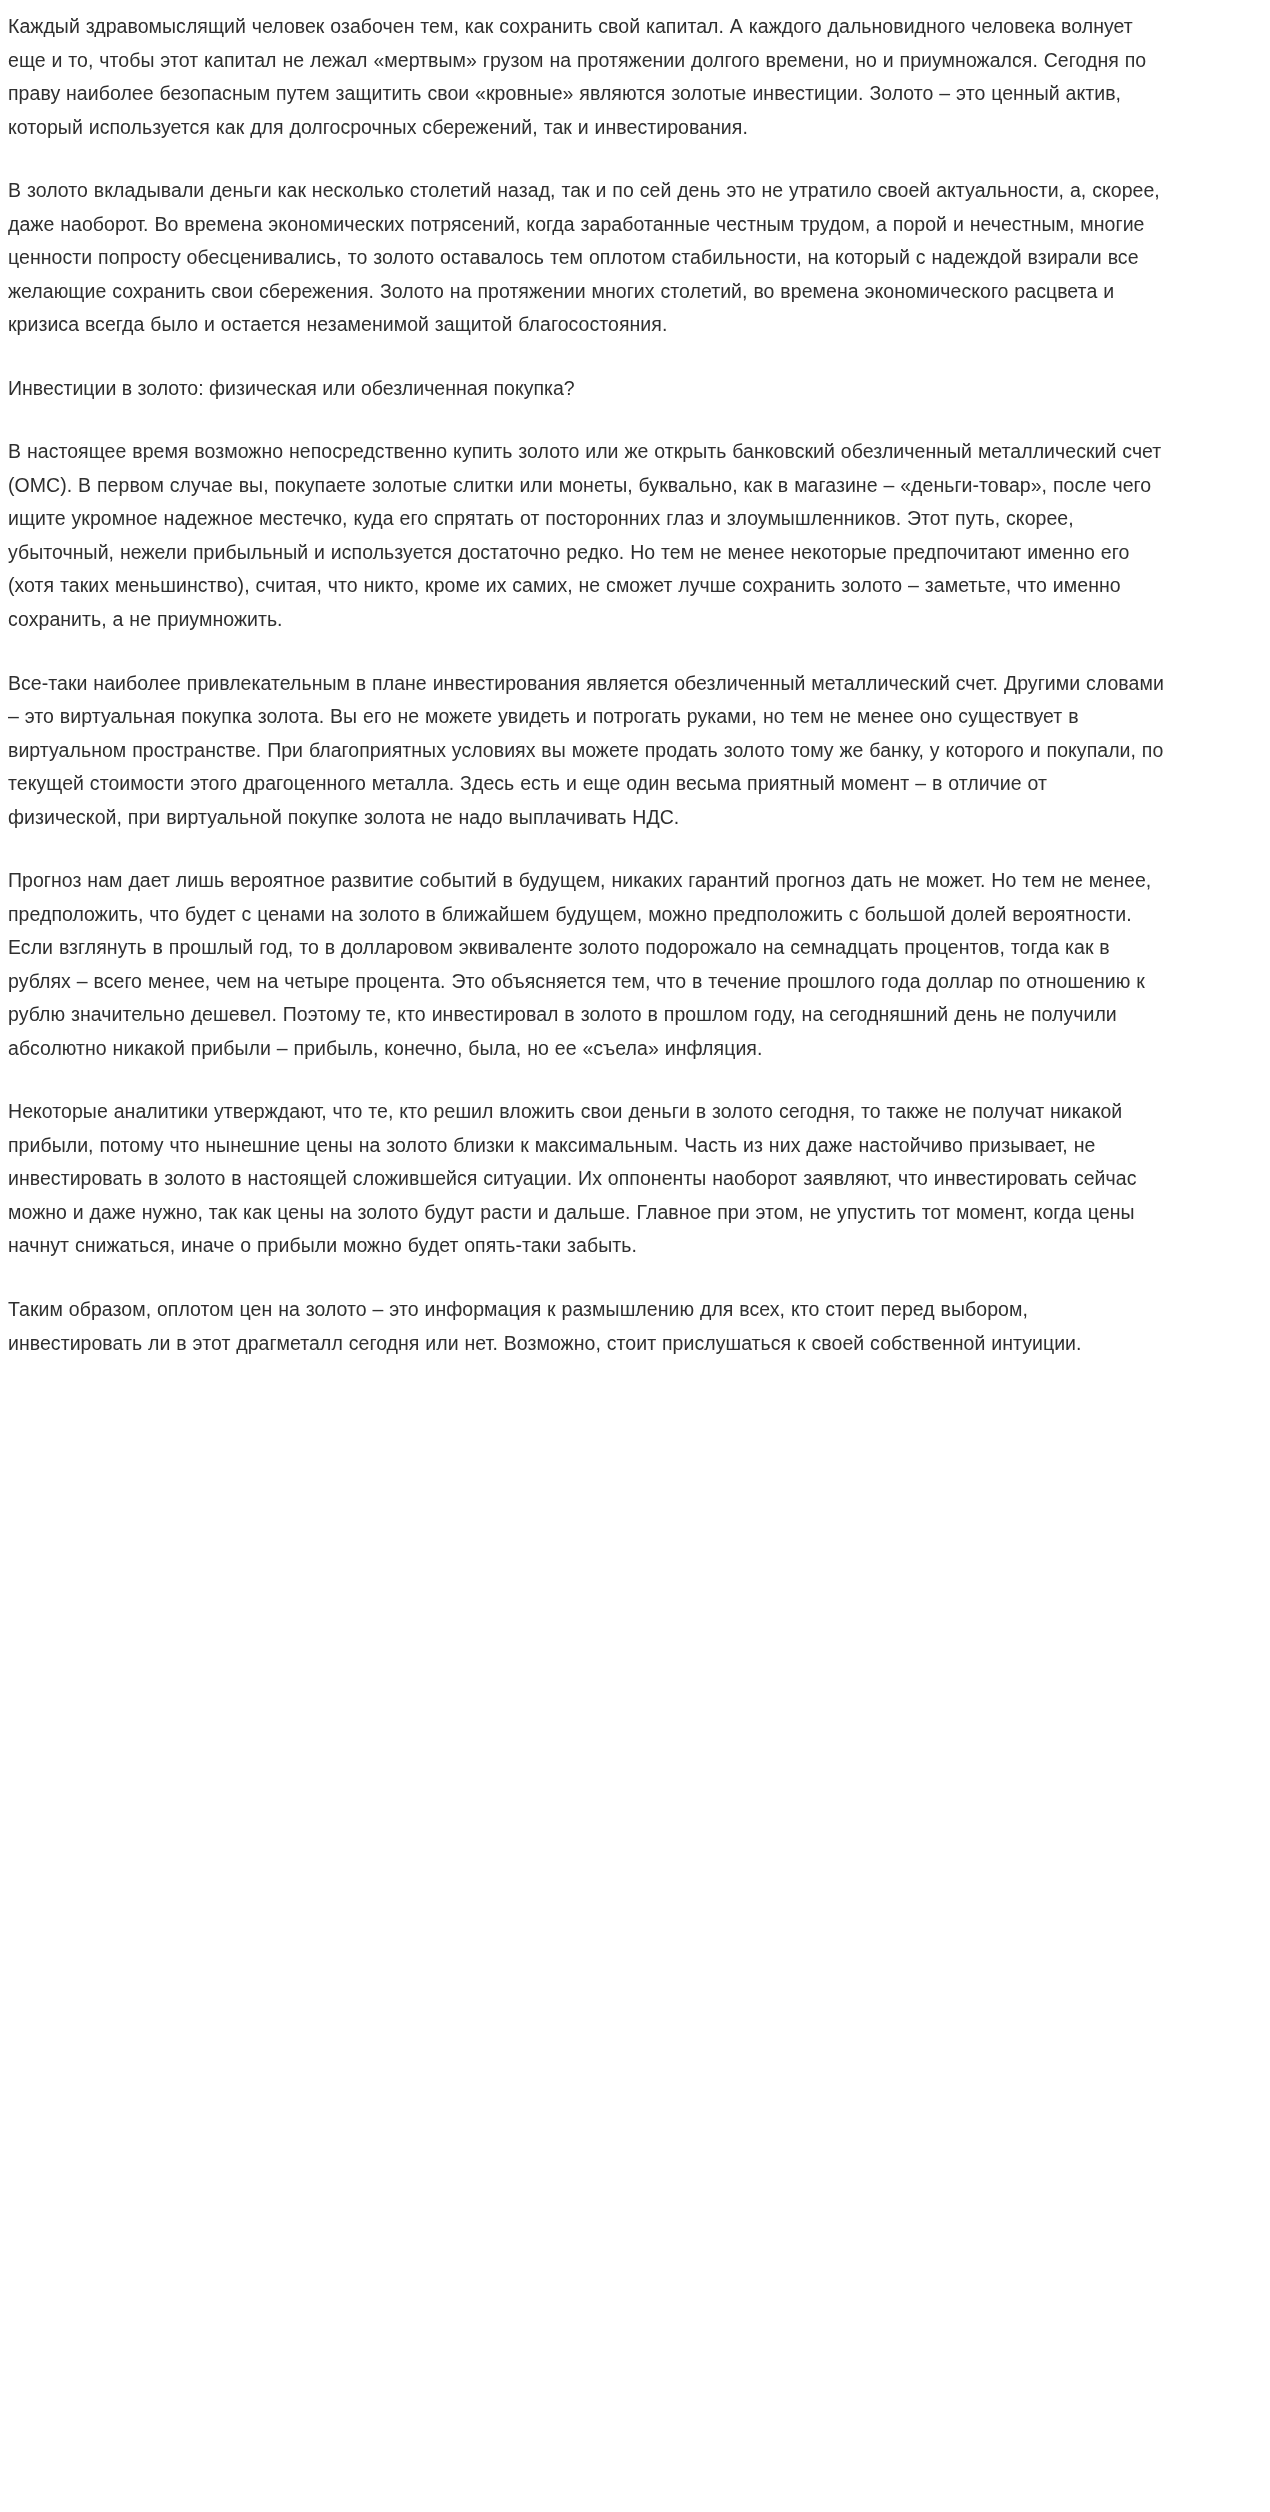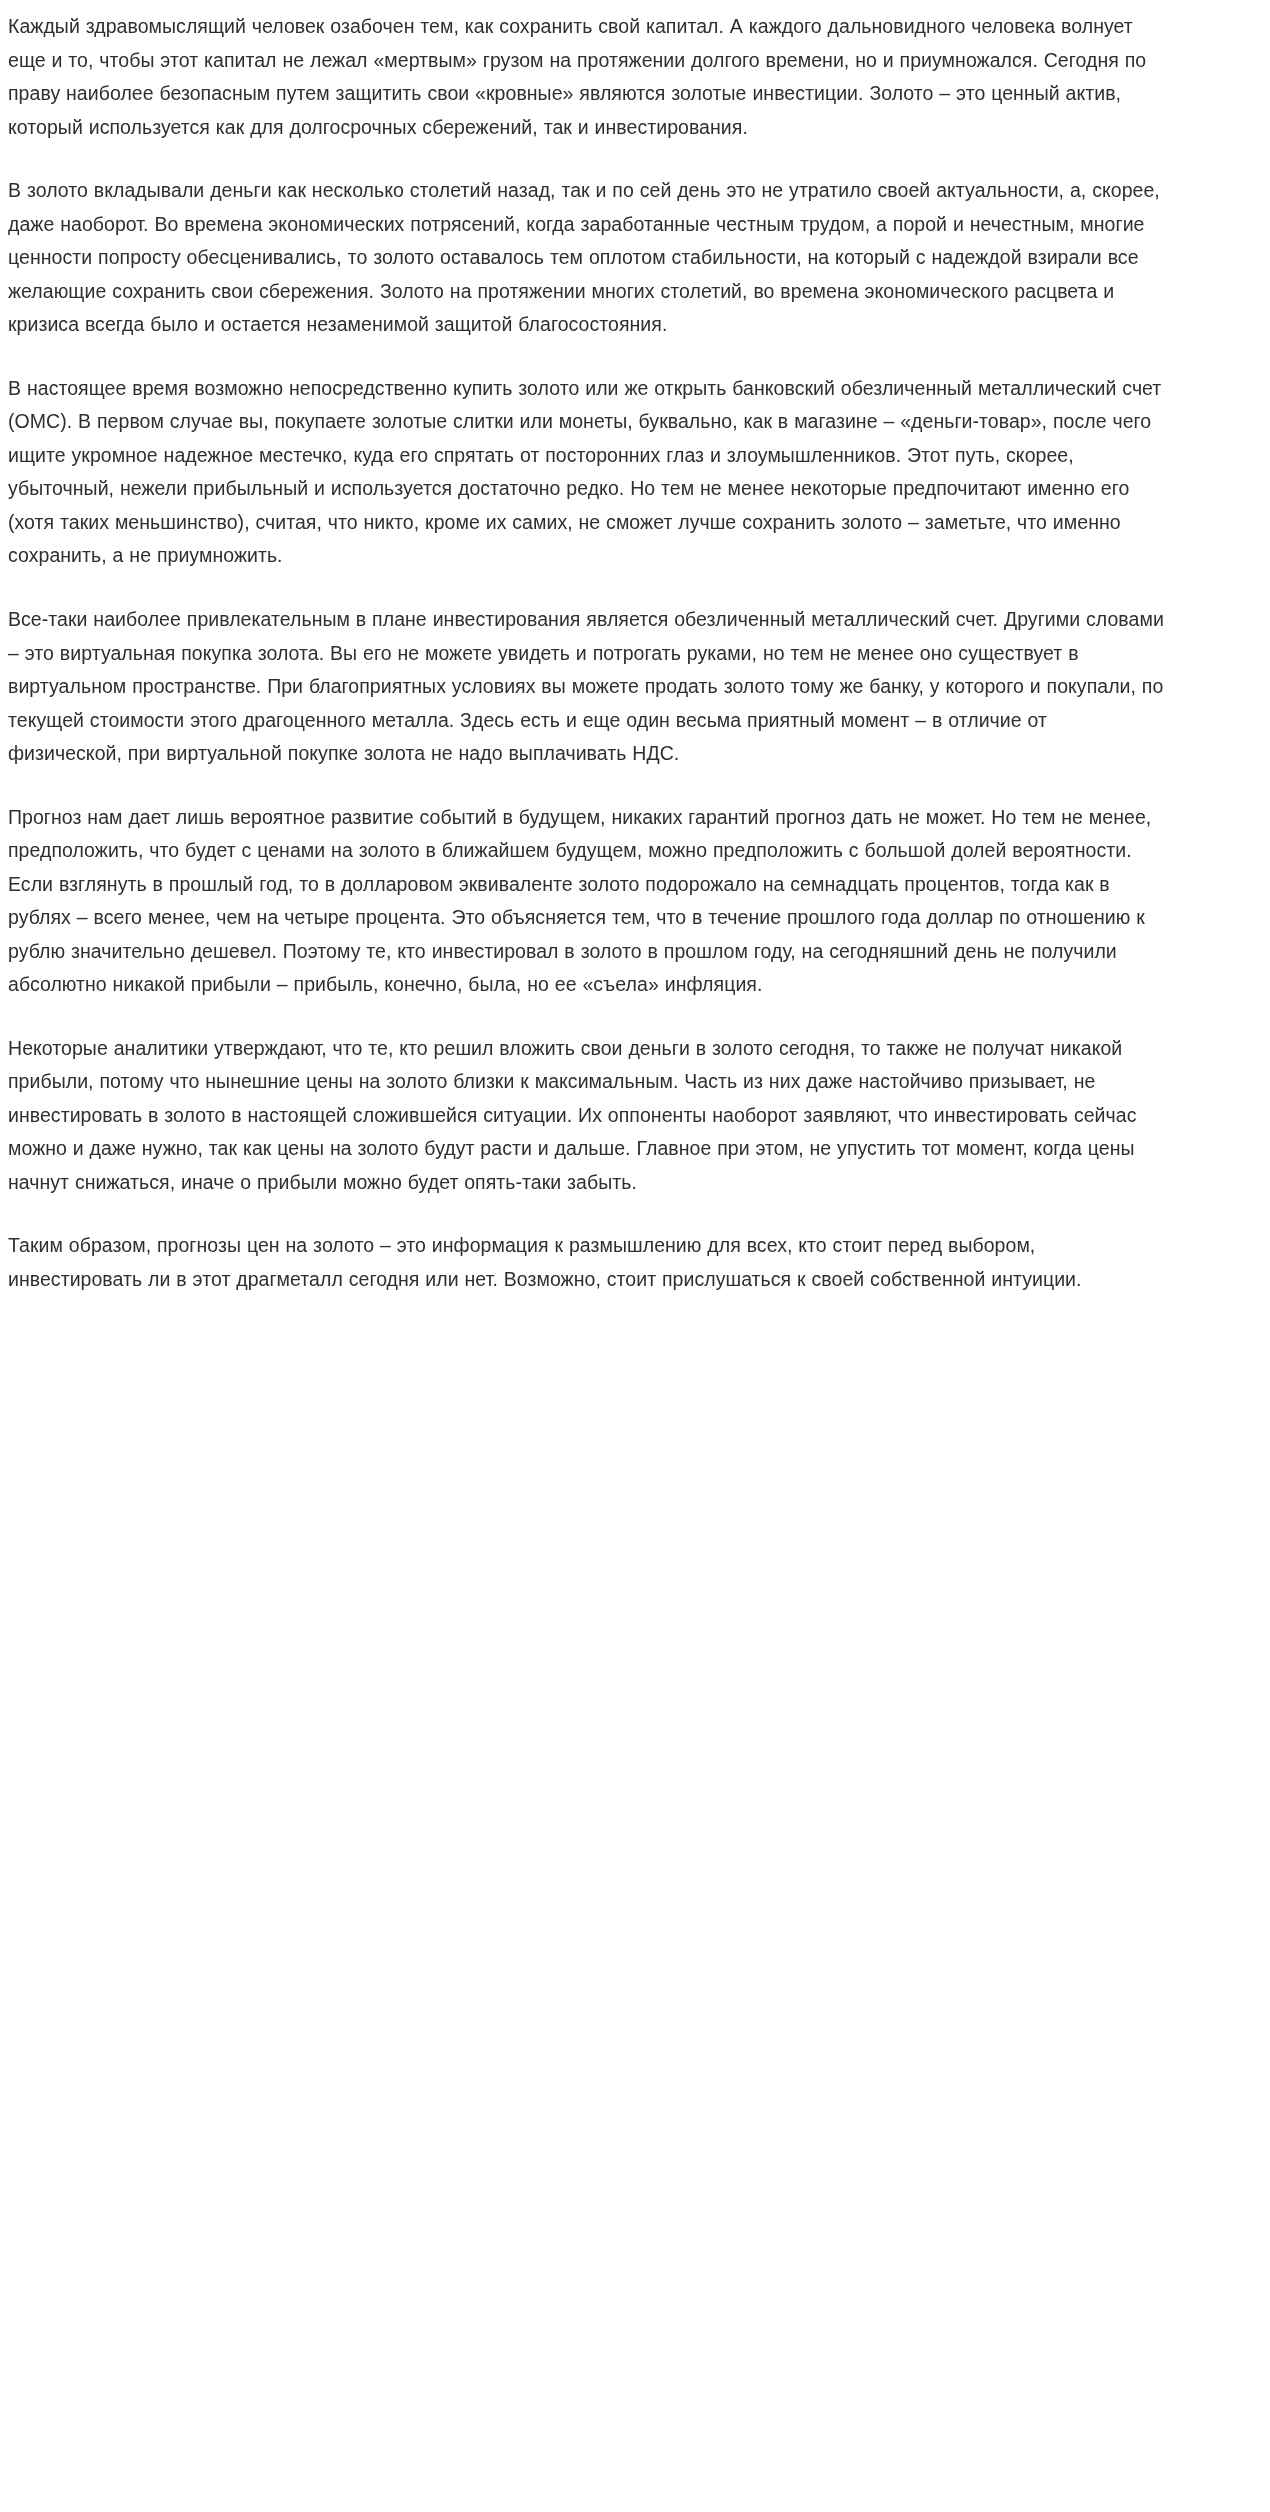--- a/index.html
+++ b/index.html
@@ -43,26 +43,27 @@
 </head>
 <body>
 
 <div class="page">
   <article class="article">
 
     <p class="para">Каждый здравомыслящий человек озабочен тем, как сохранить свой капитал. А каждого дальновидного человека волнует еще и то, чтобы этот капитал не лежал «мертвым» грузом на протяжении долгого времени, но и приумножался. Сегодня по праву наиболее безопасным путем защитить свои «кровные» являются золотые инвестиции. Золото – это ценный актив, который используется как для долгосрочных сбережений, так и инвестирования.</p>
 
     <p class="para">В золото вкладывали деньги как несколько столетий назад, так и по сей день это не утратило своей актуальности, а, скорее, даже наоборот. Во времена экономических потрясений, когда заработанные честным трудом, а порой и нечестным, многие ценности попросту обесценивались, то золото оставалось тем оплотом стабильности, на который с надеждой взирали все желающие сохранить свои сбережения. Золото на протяжении многих столетий, во времена экономического расцвета и кризиса всегда было и остается незаменимой защитой благосостояния.</p>
 
+    <p class="subhead">Инвестиции в золото: физическая или обезличенная покупка?</p>
 
     <p class="para">В настоящее время возможно непосредственно купить золото или же открыть банковский обезличенный металлический счет (ОМС). В первом случае вы, покупаете золотые слитки или монеты, буквально, как в магазине – «деньги-товар», после чего ищите укромное надежное местечко, куда его спрятать от посторонних глаз и злоумышленников. Этот путь, скорее, убыточный, нежели прибыльный и используется достаточно редко. Но тем не менее некоторые предпочитают именно его (хотя таких меньшинство), считая, что никто, кроме их самих, не сможет лучше сохранить золото – заметьте, что именно сохранить, а не приумножить.</p>
 
     <p class="para">Все-таки наиболее привлекательным в плане инвестирования является обезличенный металлический счет. Другими словами – это виртуальная покупка золота. Вы его не можете увидеть и потрогать руками, но тем не менее оно существует в виртуальном пространстве. При благоприятных условиях вы можете продать золото тому же банку, у которого и покупали, по текущей стоимости этого драгоценного металла. Здесь есть и еще один весьма приятный момент – в отличие от физической, при виртуальной покупке золота не надо выплачивать НДС.</p>
 
 
     <p class="para">Прогноз нам дает лишь вероятное развитие событий в будущем, никаких гарантий прогноз дать не может. Но тем не менее, предположить, что будет с ценами на золото в ближайшем будущем, можно предположить с большой долей вероятности. Если взглянуть в прошлый год, то в долларовом эквиваленте золото подорожало на семнадцать процентов, тогда как в рублях – всего менее, чем на четыре процента. Это объясняется тем, что в течение прошлого года доллар по отношению к рублю значительно дешевел. Поэтому те, кто инвестировал в золото в прошлом году, на сегодняшний день не получили абсолютно никакой прибыли – прибыль, конечно, была, но ее «съела» инфляция.</p>
 
     <p class="para">Некоторые аналитики утверждают, что те, кто решил вложить свои деньги в золото сегодня, то также не получат никакой прибыли, потому что нынешние цены на золото близки к максимальным. Часть из них даже настойчиво призывает, не инвестировать в золото в настоящей сложившейся ситуации. Их оппоненты наоборот заявляют, что инвестировать сейчас можно и даже нужно, так как цены на золото будут расти и дальше. Главное при этом, не упустить тот момент, когда цены начнут снижаться, иначе о прибыли можно будет опять-таки забыть.</p>
 
-    <p class="para">Таким образом, прогнозы цен на золото – это информация к размышлению для всех, кто стоит перед выбором, инвестировать ли в этот драгметалл сегодня или нет. Возможно, стоит прислушаться к своей собственной интуиции.</p>
+    <p class="para">Таким образом, оплотом цен на золото – это информация к размышлению для всех, кто стоит перед выбором, инвестировать ли в этот драгметалл сегодня или нет. Возможно, стоит прислушаться к своей собственной интуиции.</p>
 
   </article>
 </div>
 
 </body></html>

